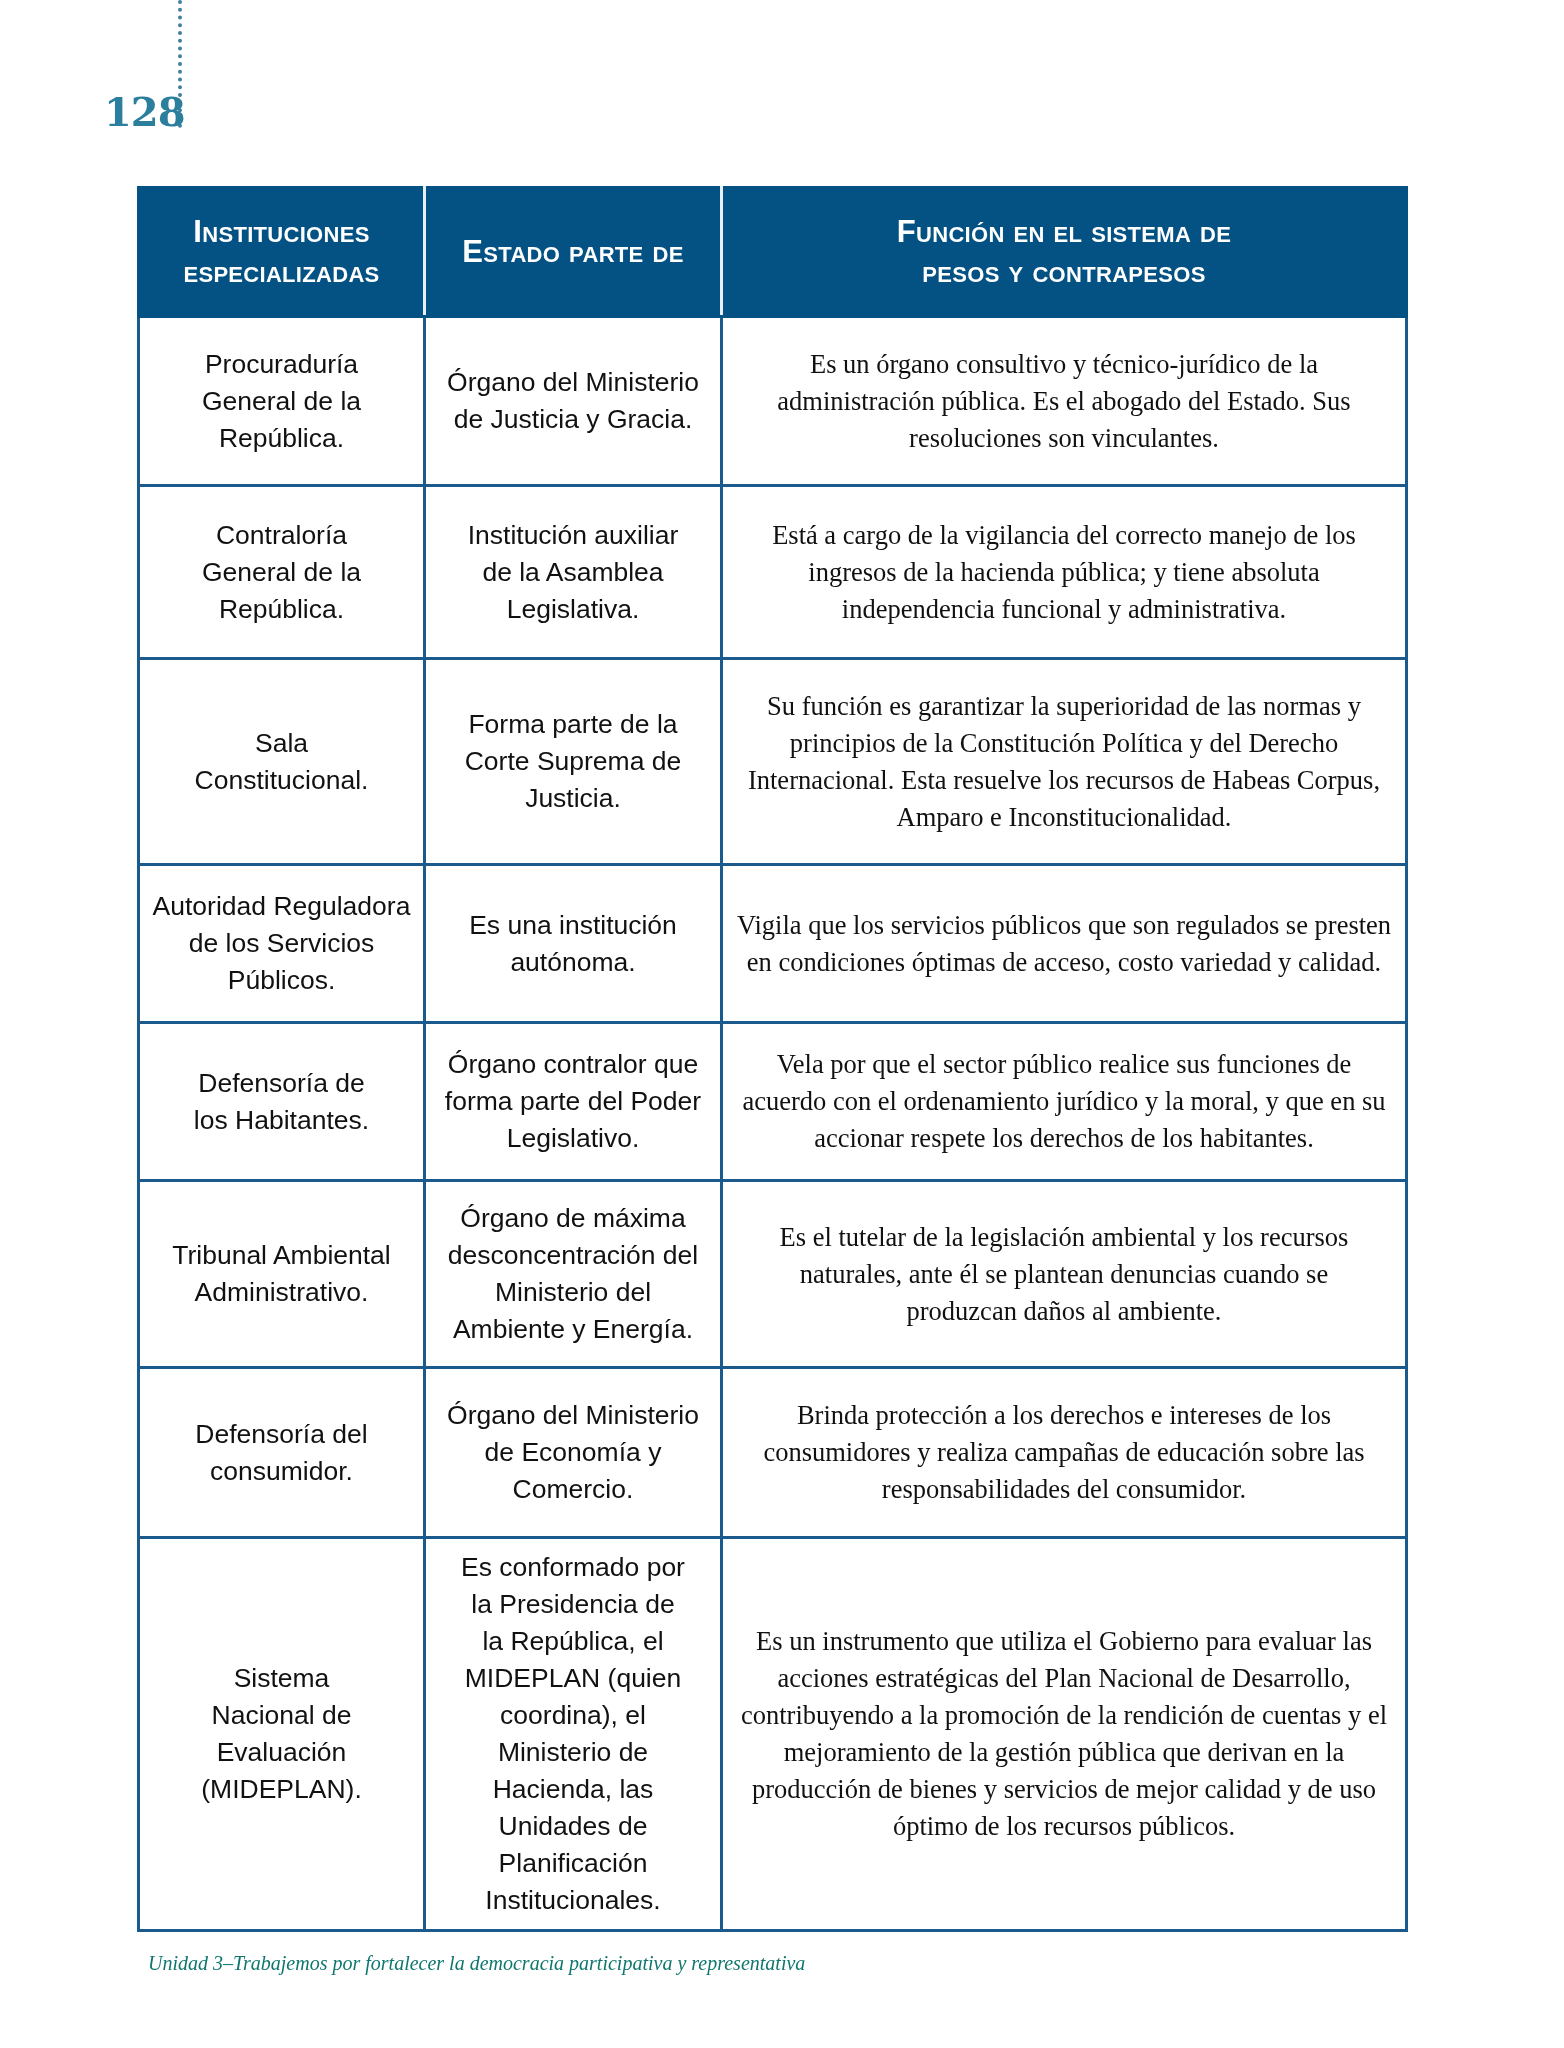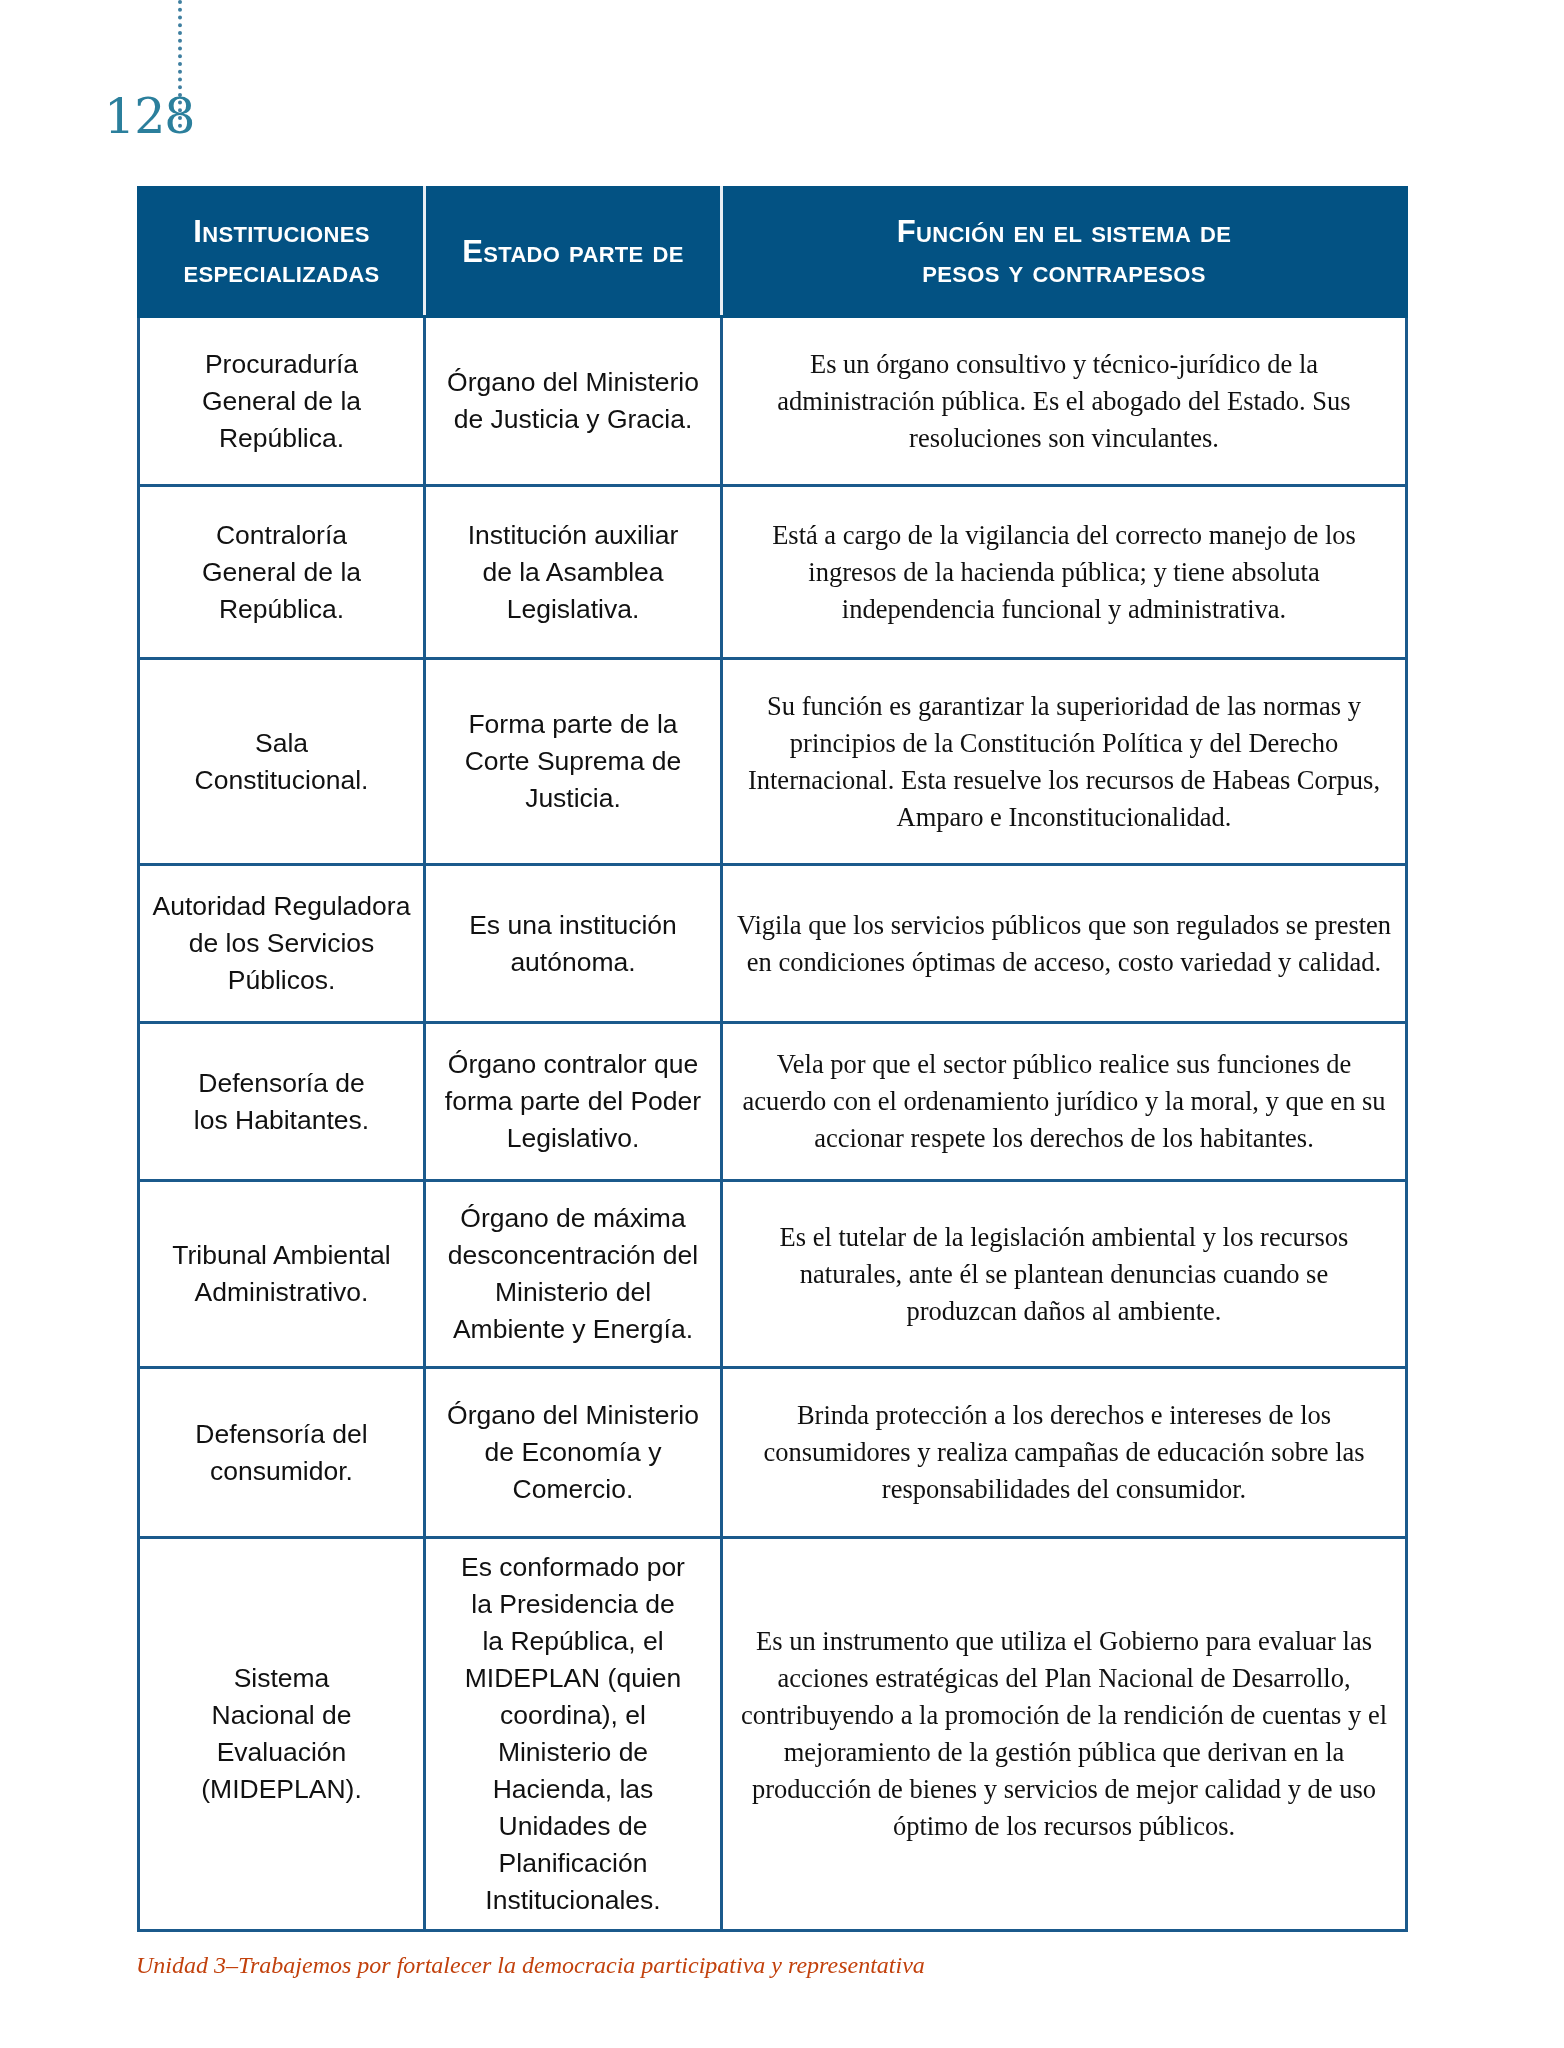--- a/index.html
+++ b/index.html
@@ -1,27 +1,27 @@
 <!DOCTYPE html>
 <html><head>
 <meta charset="utf-8">
 <style>
   html, body { margin:0; padding:0; background:#ffffff; }
   body { width:1564px; height:2048px; position:relative; overflow:hidden; font-family:"Liberation Sans", sans-serif; }
   .dotline { position:absolute; left:178px; top:0; height:128px; width:0; border-left:4px dotted #3f7fa0; }
-  .pageno { position:absolute; left:104px; top:88px; font-family:"DejaVu Serif", serif; font-weight:normal; font-size:49px; color:#2b7f9c; letter-spacing:-1px; }
+  .pageno { position:absolute; left:104px; top:88px; font-family:"DejaVu Serif", serif; font-weight:bold; font-size:40px; color:#2b7f9c; letter-spacing:-1px; }
   table.main { position:absolute; left:137px; top:186px; width:1268px; border-collapse:collapse; table-layout:fixed; }
   table.main th, table.main td { border:3px solid #1b5a8c; text-align:center; vertical-align:middle; }
   table.main th { background:#035283; color:#ffffff; font-weight:bold; padding:0 6px; height:126px; border-color:#e8eef4; border-top-color:#035283; border-bottom-color:#035283; }
   table.main th:first-child { border-left-color:#035283; }
   table.main th:last-child { border-right-color:#035283; }
   .sc { font-variant:small-caps; text-transform:none; font-size:31px; line-height:40px; letter-spacing:0.3px; display:block; }
   table.main td { color:#111111; font-size:26.5px; line-height:37px; padding:0 10px; }
   table.main td.fn { padding:0 12px;font-family:Liberation Serif, serif; }
-  .footer { position:absolute; left:136px; top:1952px; font-family:"Liberation Serif", serif; font-style:italic; font-size:24px; color:#c2410c; }
+  .footer { position:absolute; left:148px; top:1952px; font-family:"Liberation Serif", serif; font-style:italic; font-size:20px; color:#0f766e; }
 </style>
 </head>
 <body>
 
 <div class="dotline"></div>
 <div class="pageno">128</div>
 
 <table class="main">
   <colgroup>
     <col style="width:286px">

